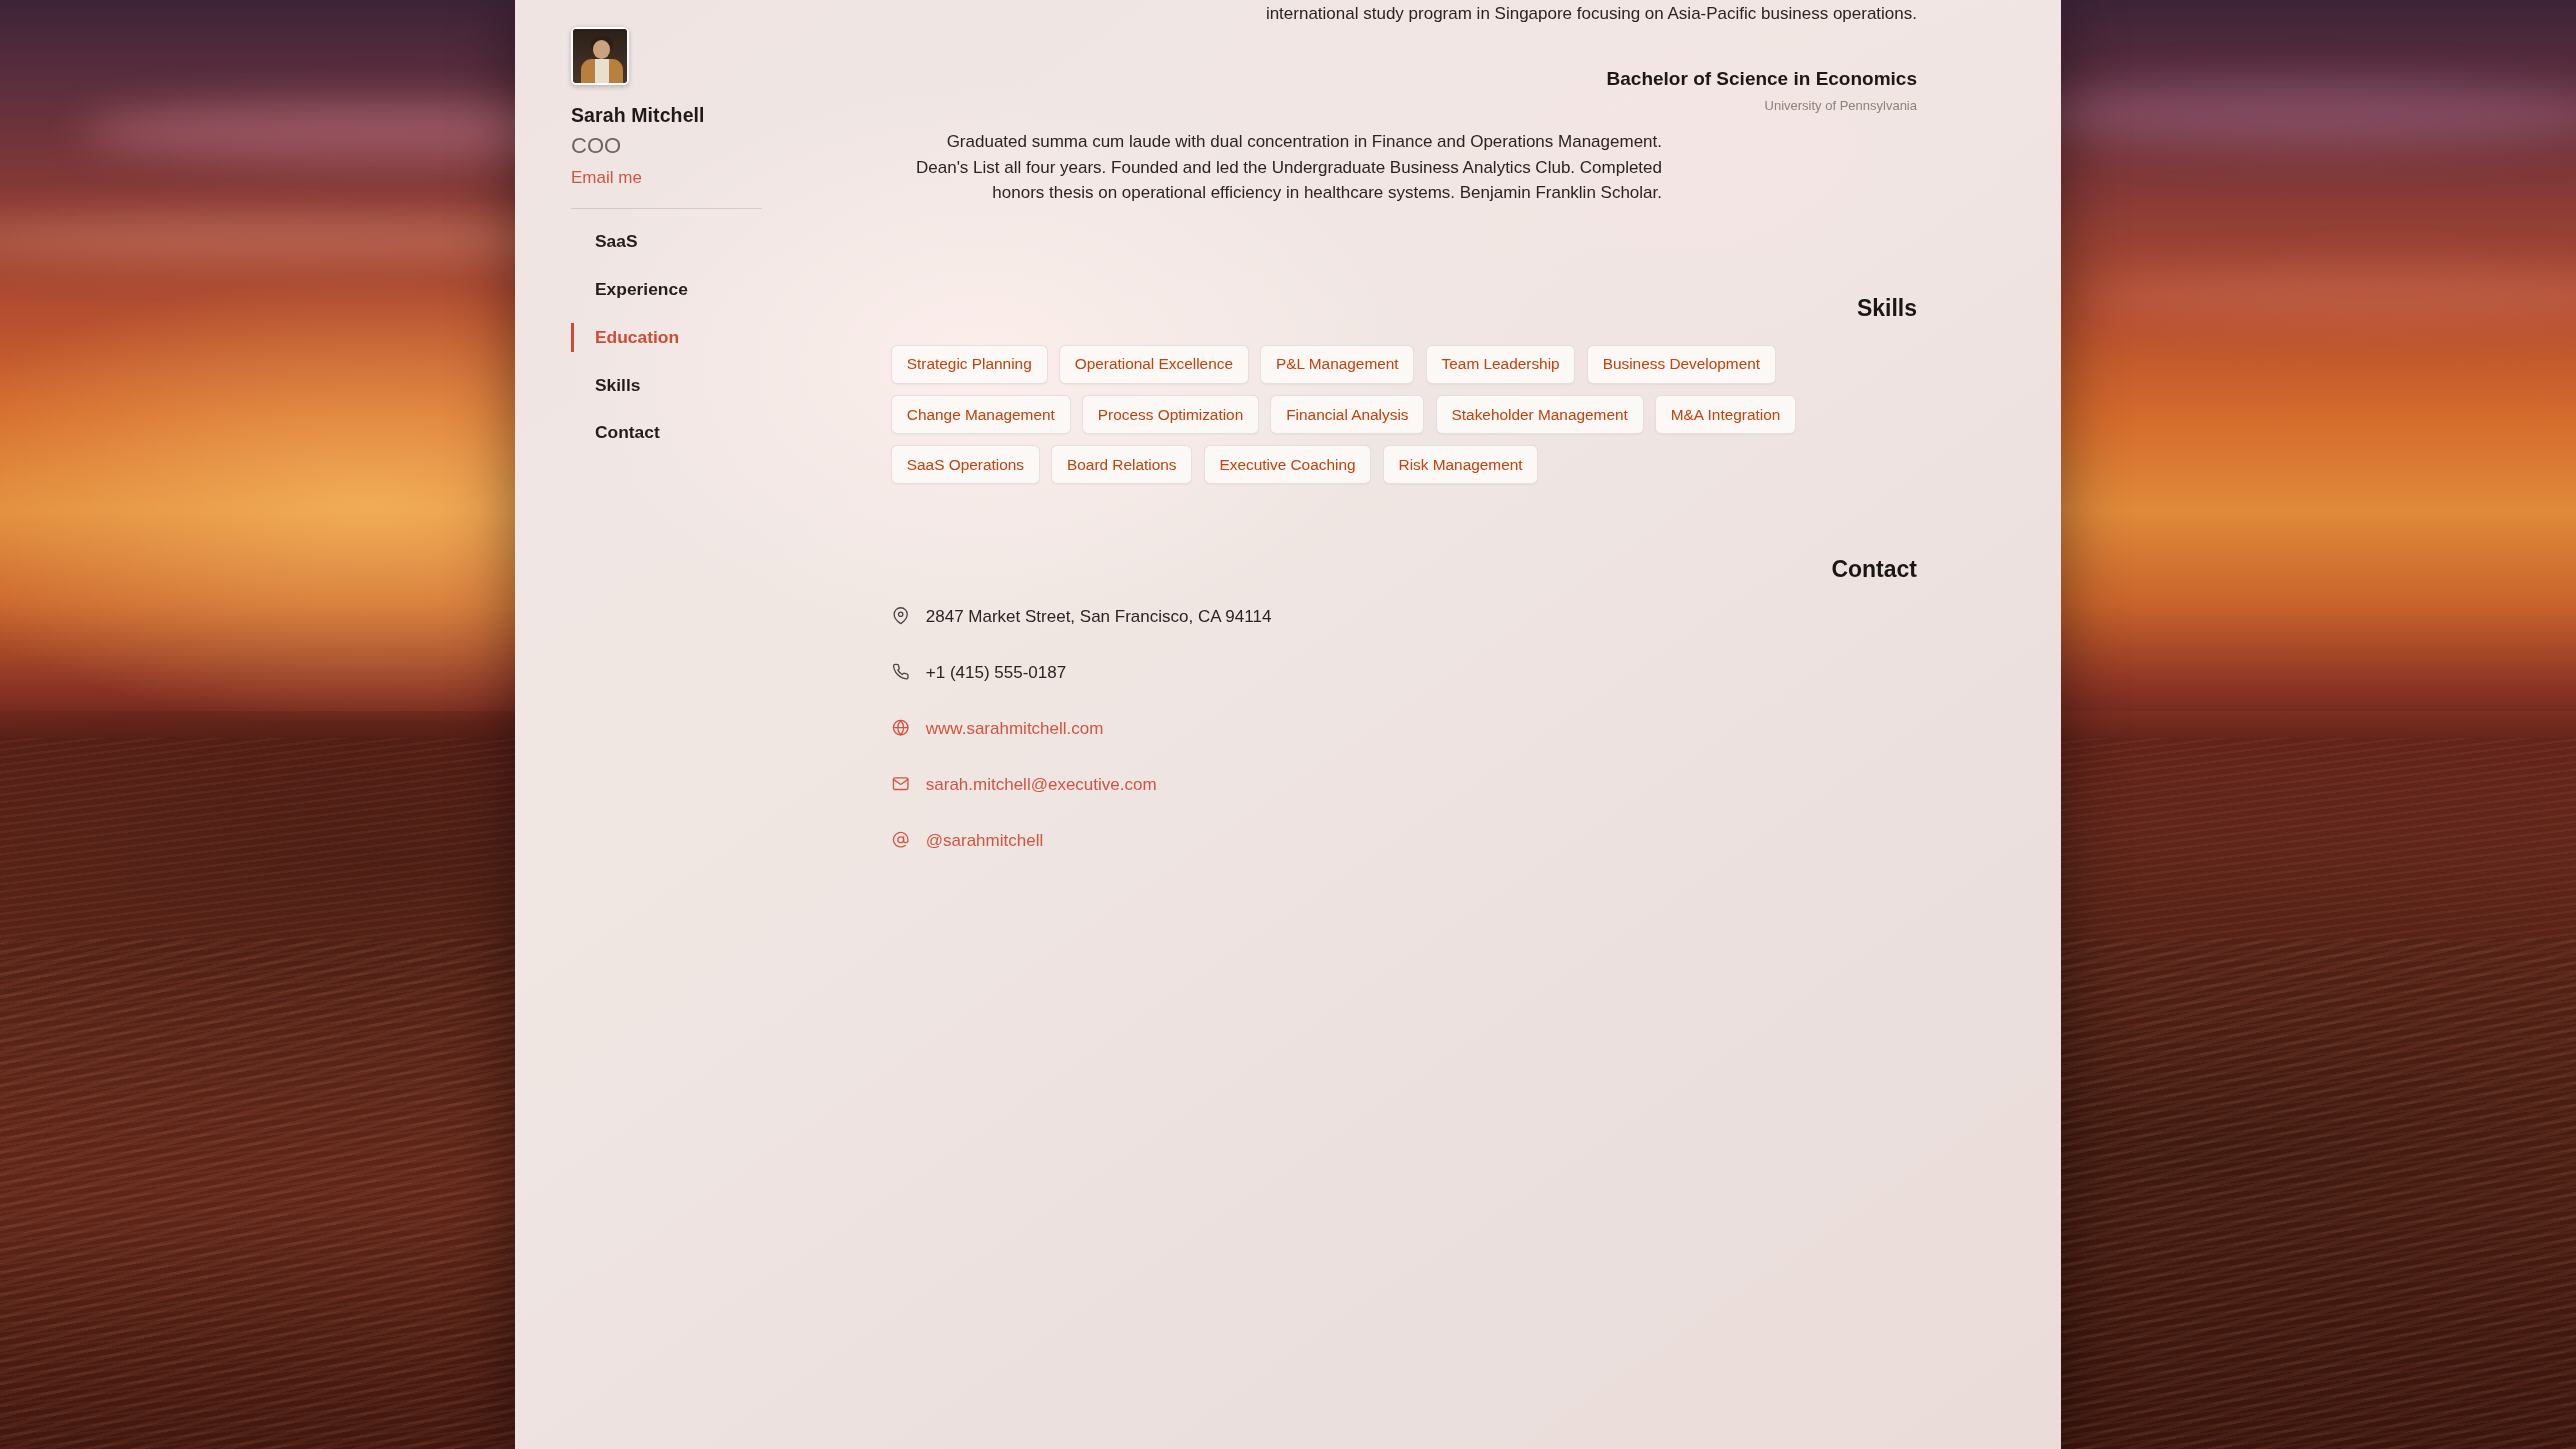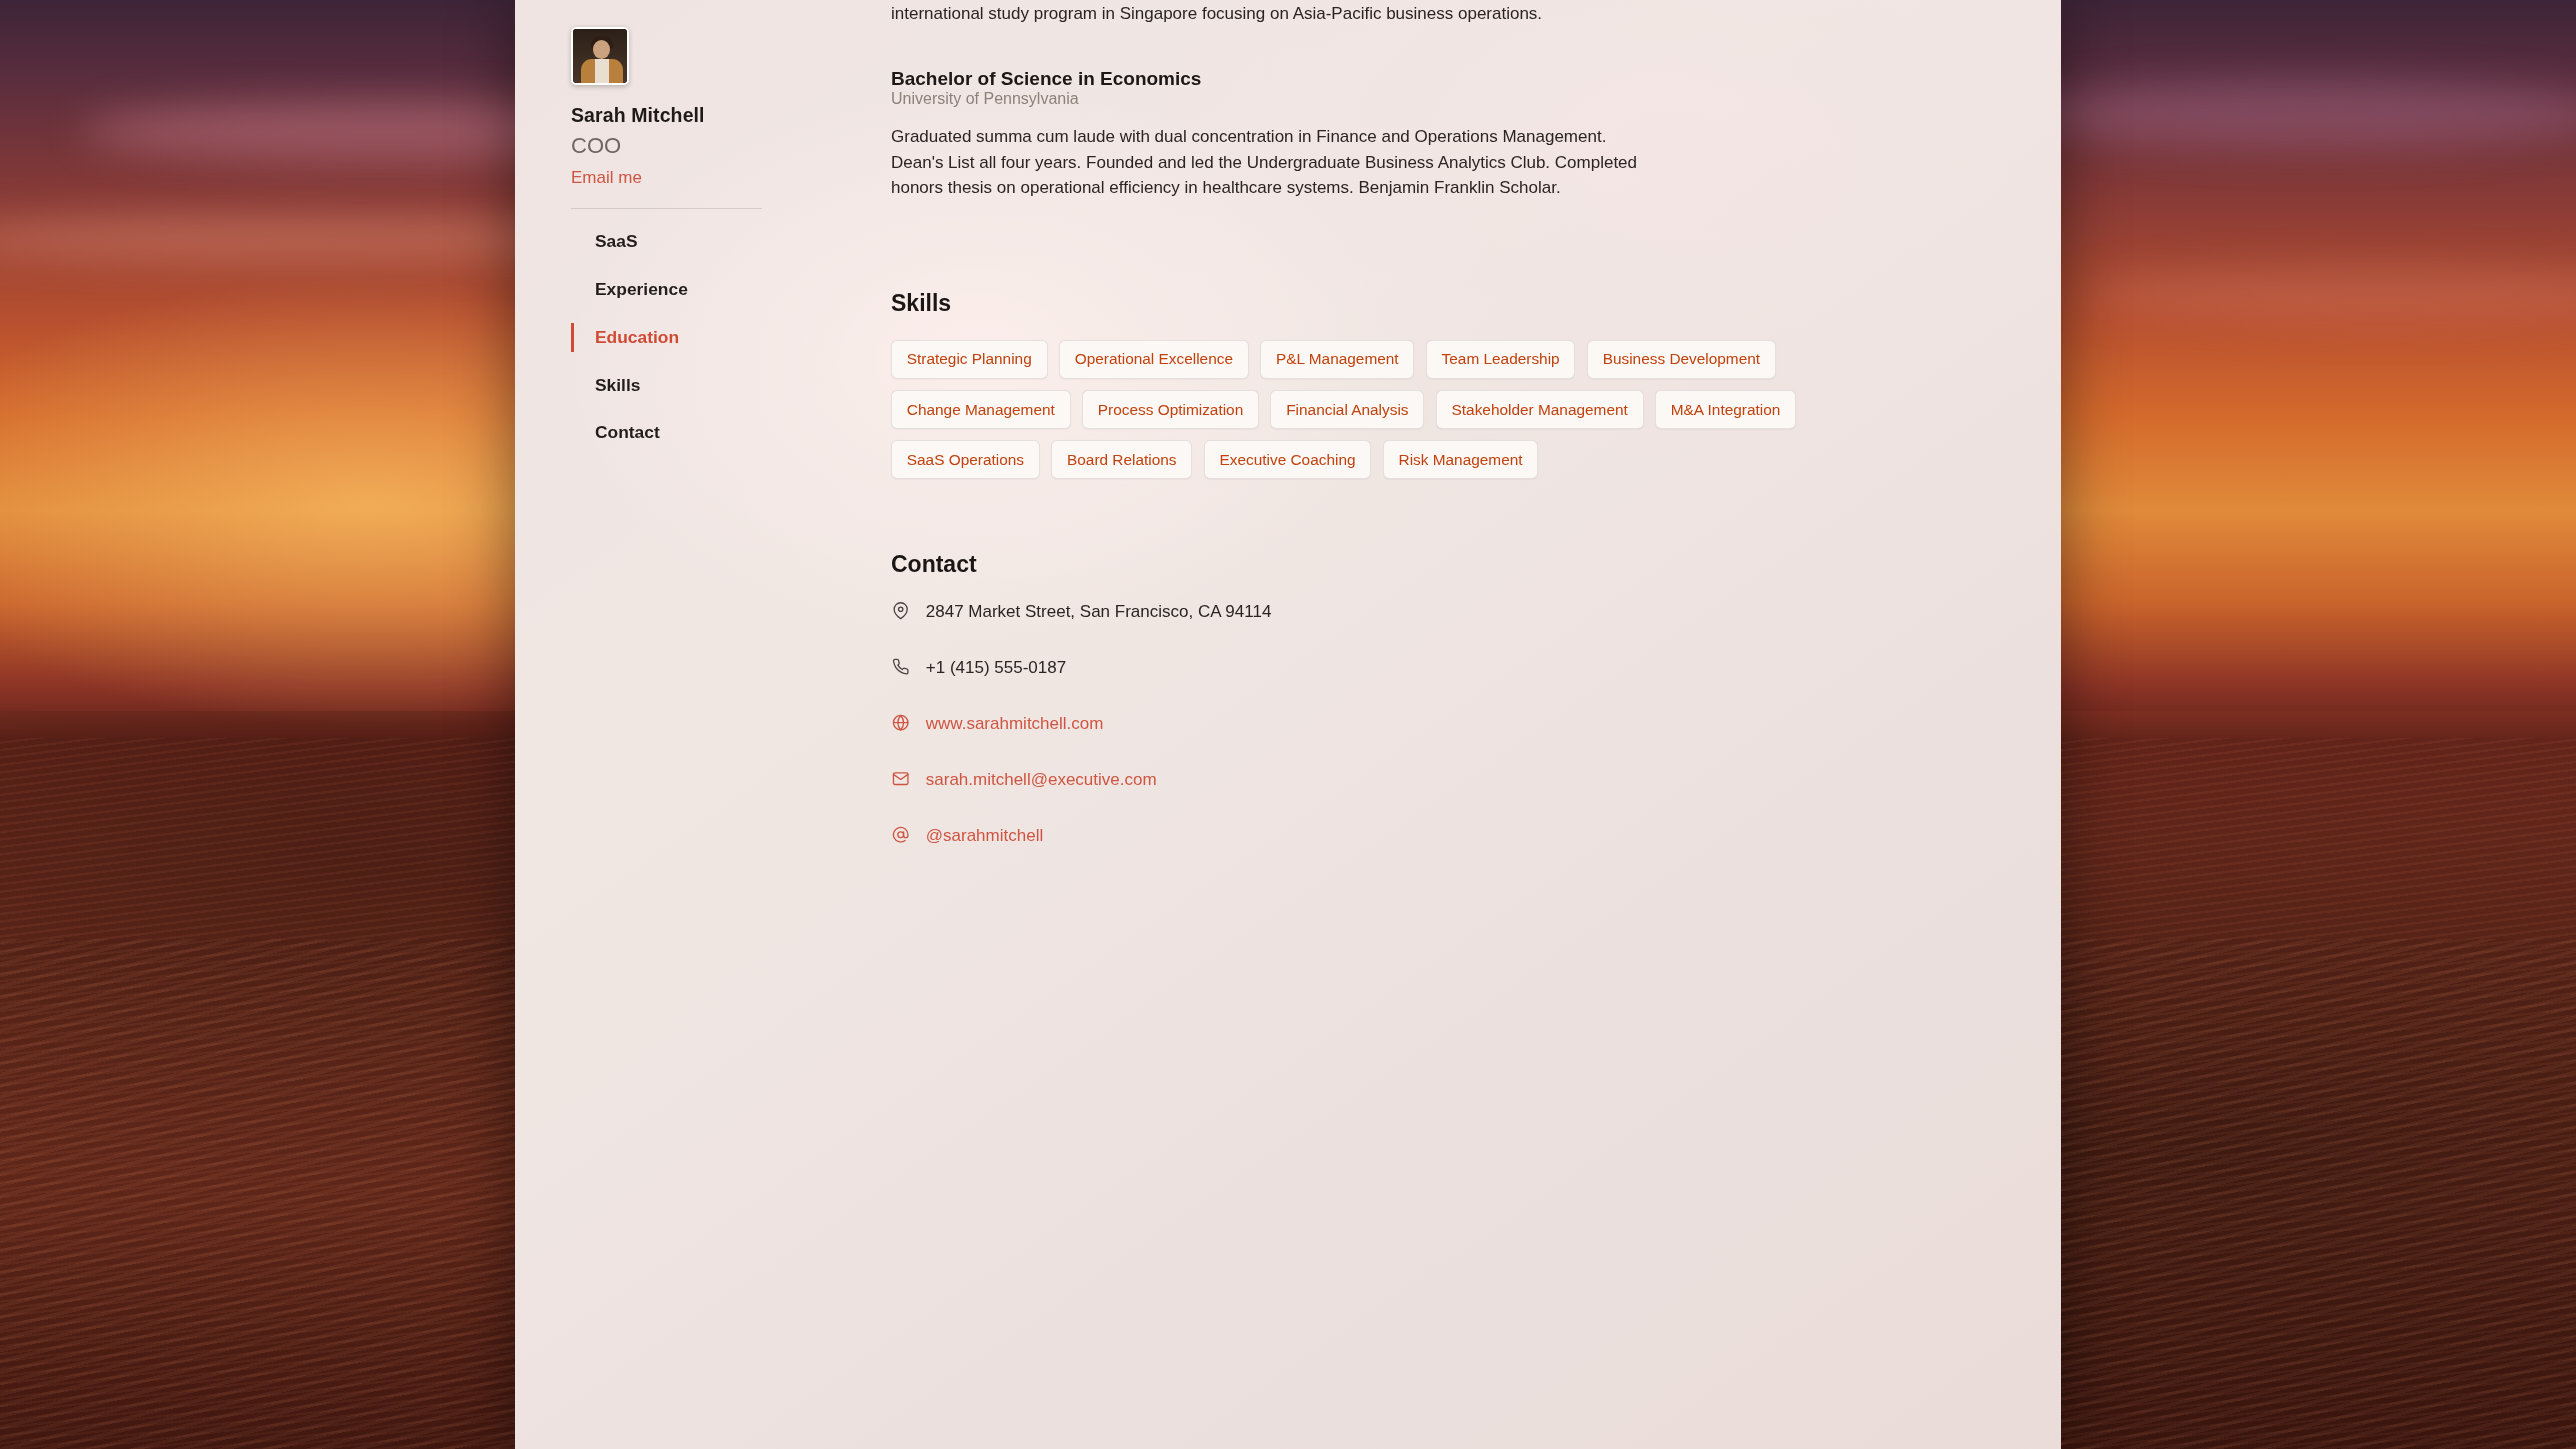--- a/index.html
+++ b/index.html
@@ -151,20 +151,21 @@
     left: 0; top: 9.4px; bottom: 9.4px;
     width: 2.7px;
     background: #cf4b36;
   }
 
   
   .main {
     flex: 1;
     padding: 0 87px 0 0;
     position: relative;
+    text-align: right;
   }
   .main-inner { width: 1026px; padding-top: 0; }
 
   .para {
     font-size: 17px;
     line-height: 1.48;
     color: #2b2422;
     margin: 0;
   }
   .para-top { padding-top: 1.3px; }
@@ -193,22 +194,23 @@
     color: #6d625d;
   }
   .edu-body { flex: 1; }
   .edu-degree {
     font-size: 19px;
     font-weight: 700;
     color: #1d1817;
     margin: 0;
   }
   .edu-school {
-    font-size: 16px;
+    font-size: 13px;
     color: #8d8279;
+    margin-top: 8px;
   }
   .edu-desc {
     margin-top: 16px;
     font-size: 17px;
     line-height: 1.5;
     color: #2b2422;
     max-width: 771px;
   }
 
   

